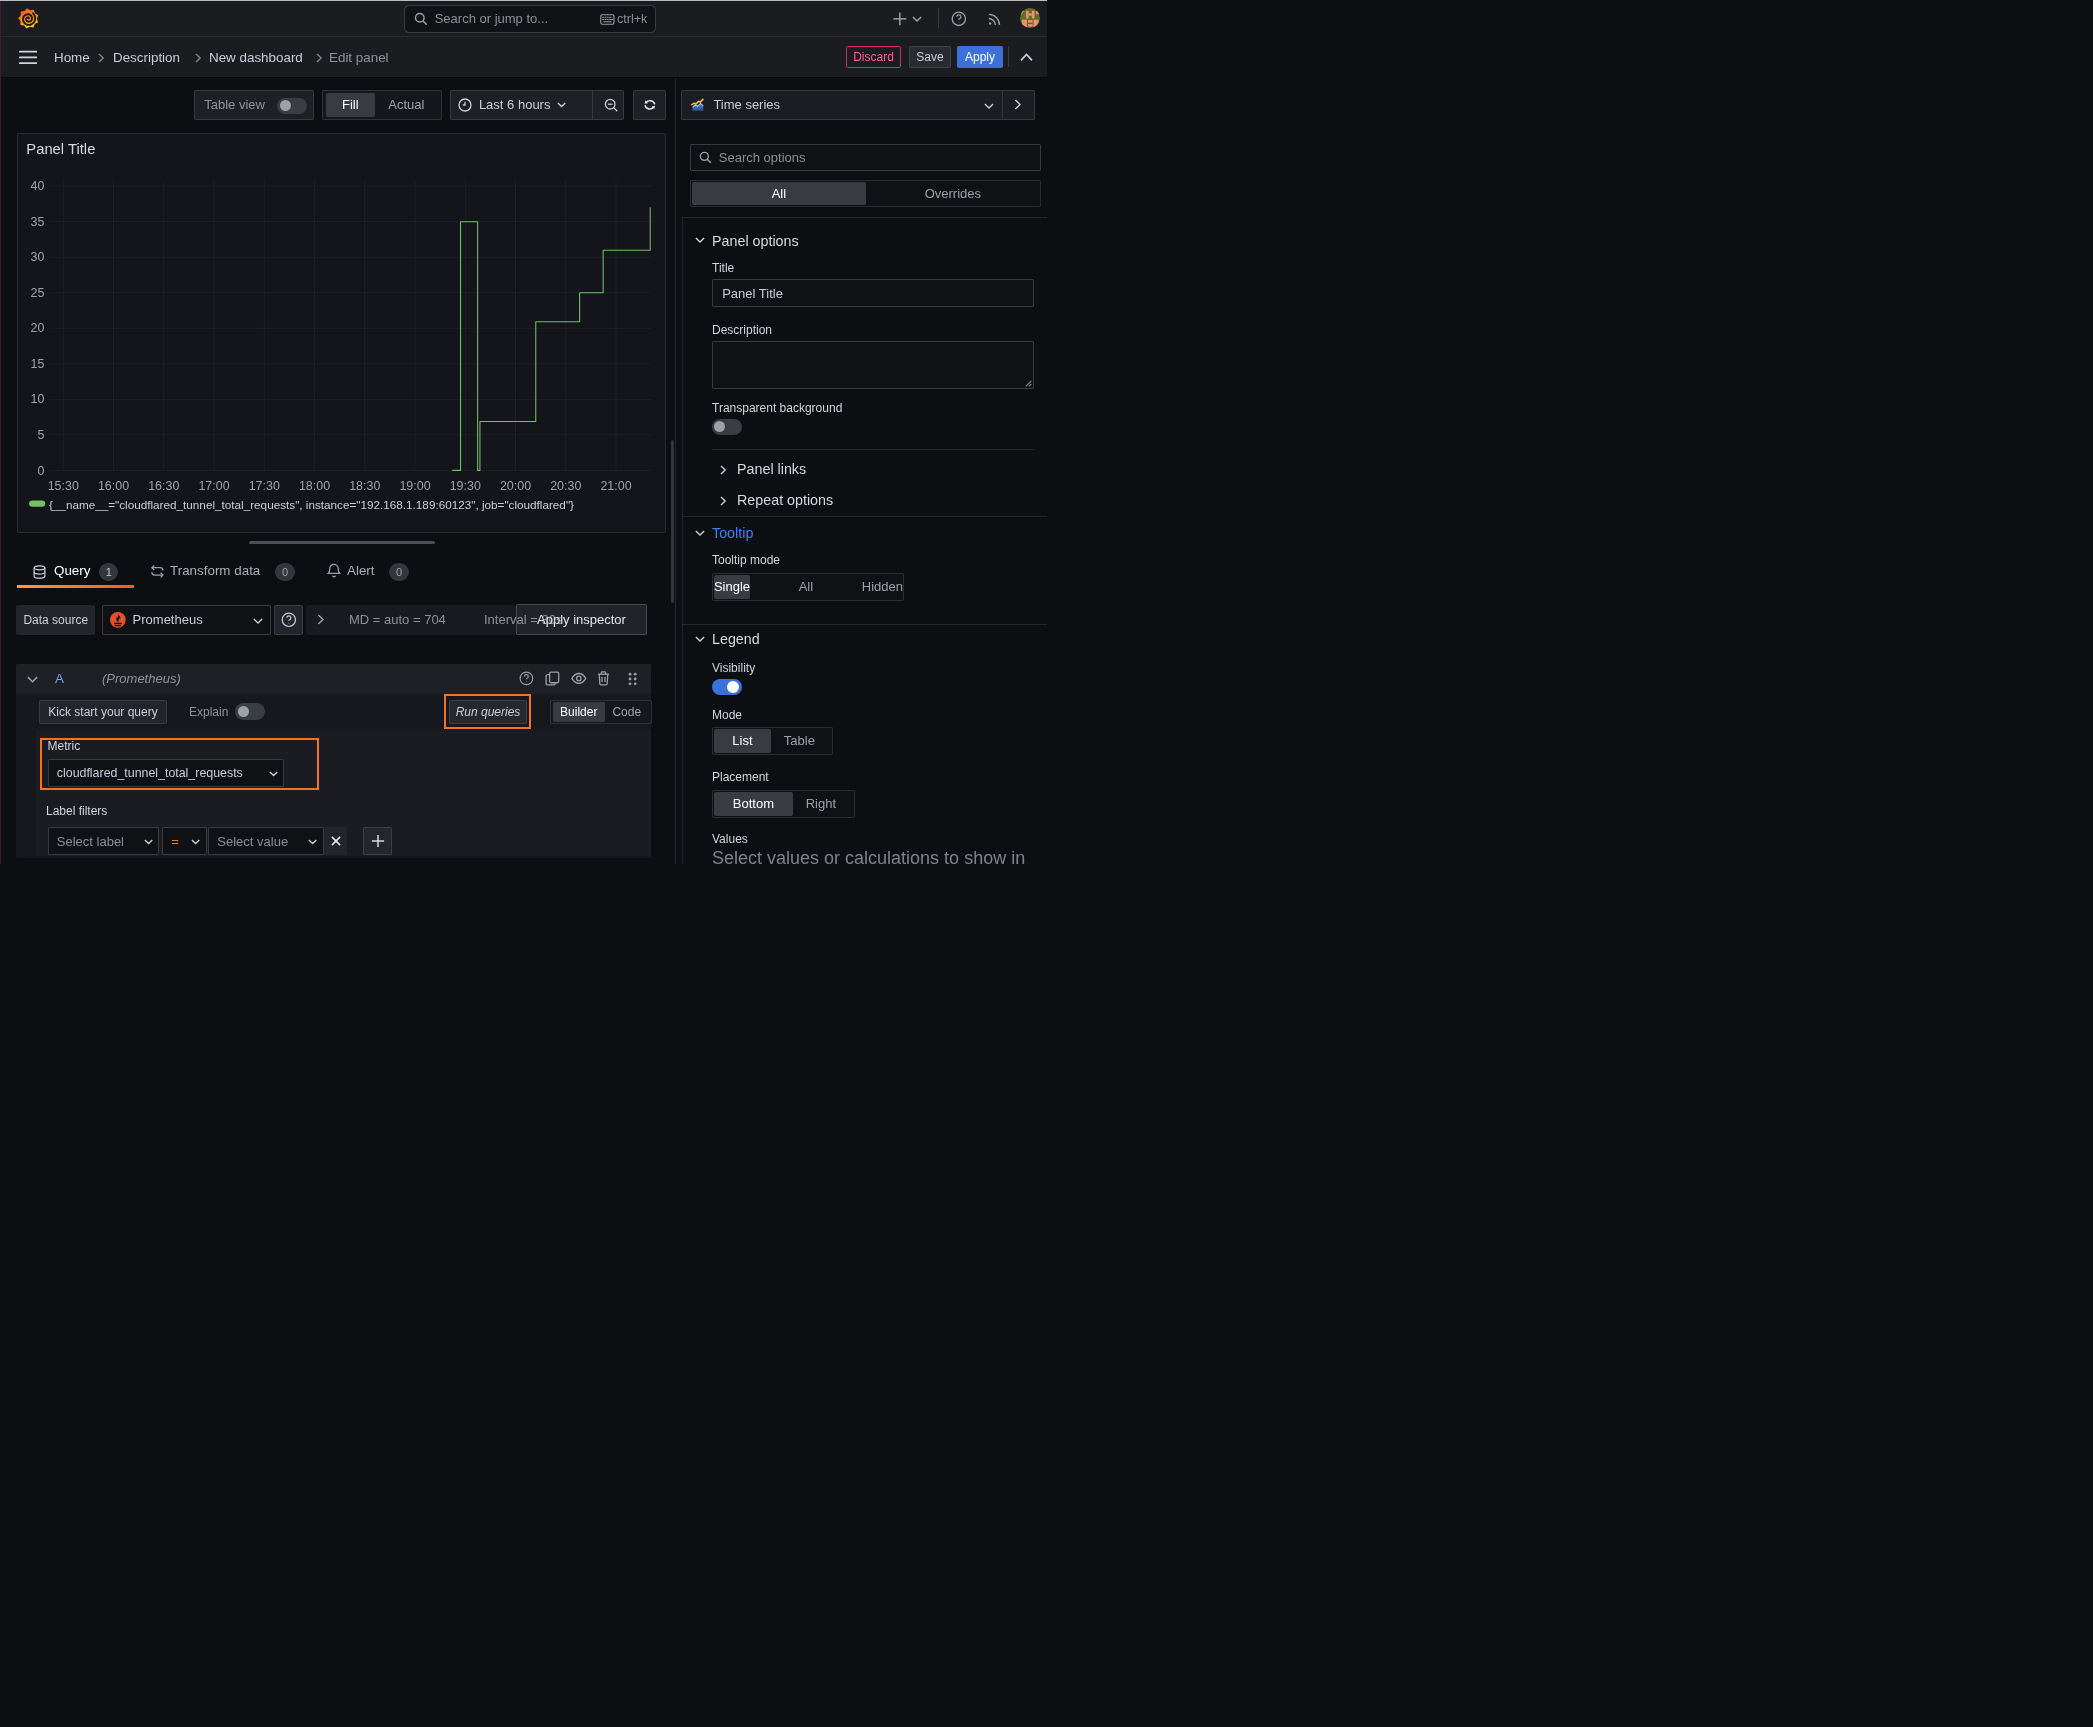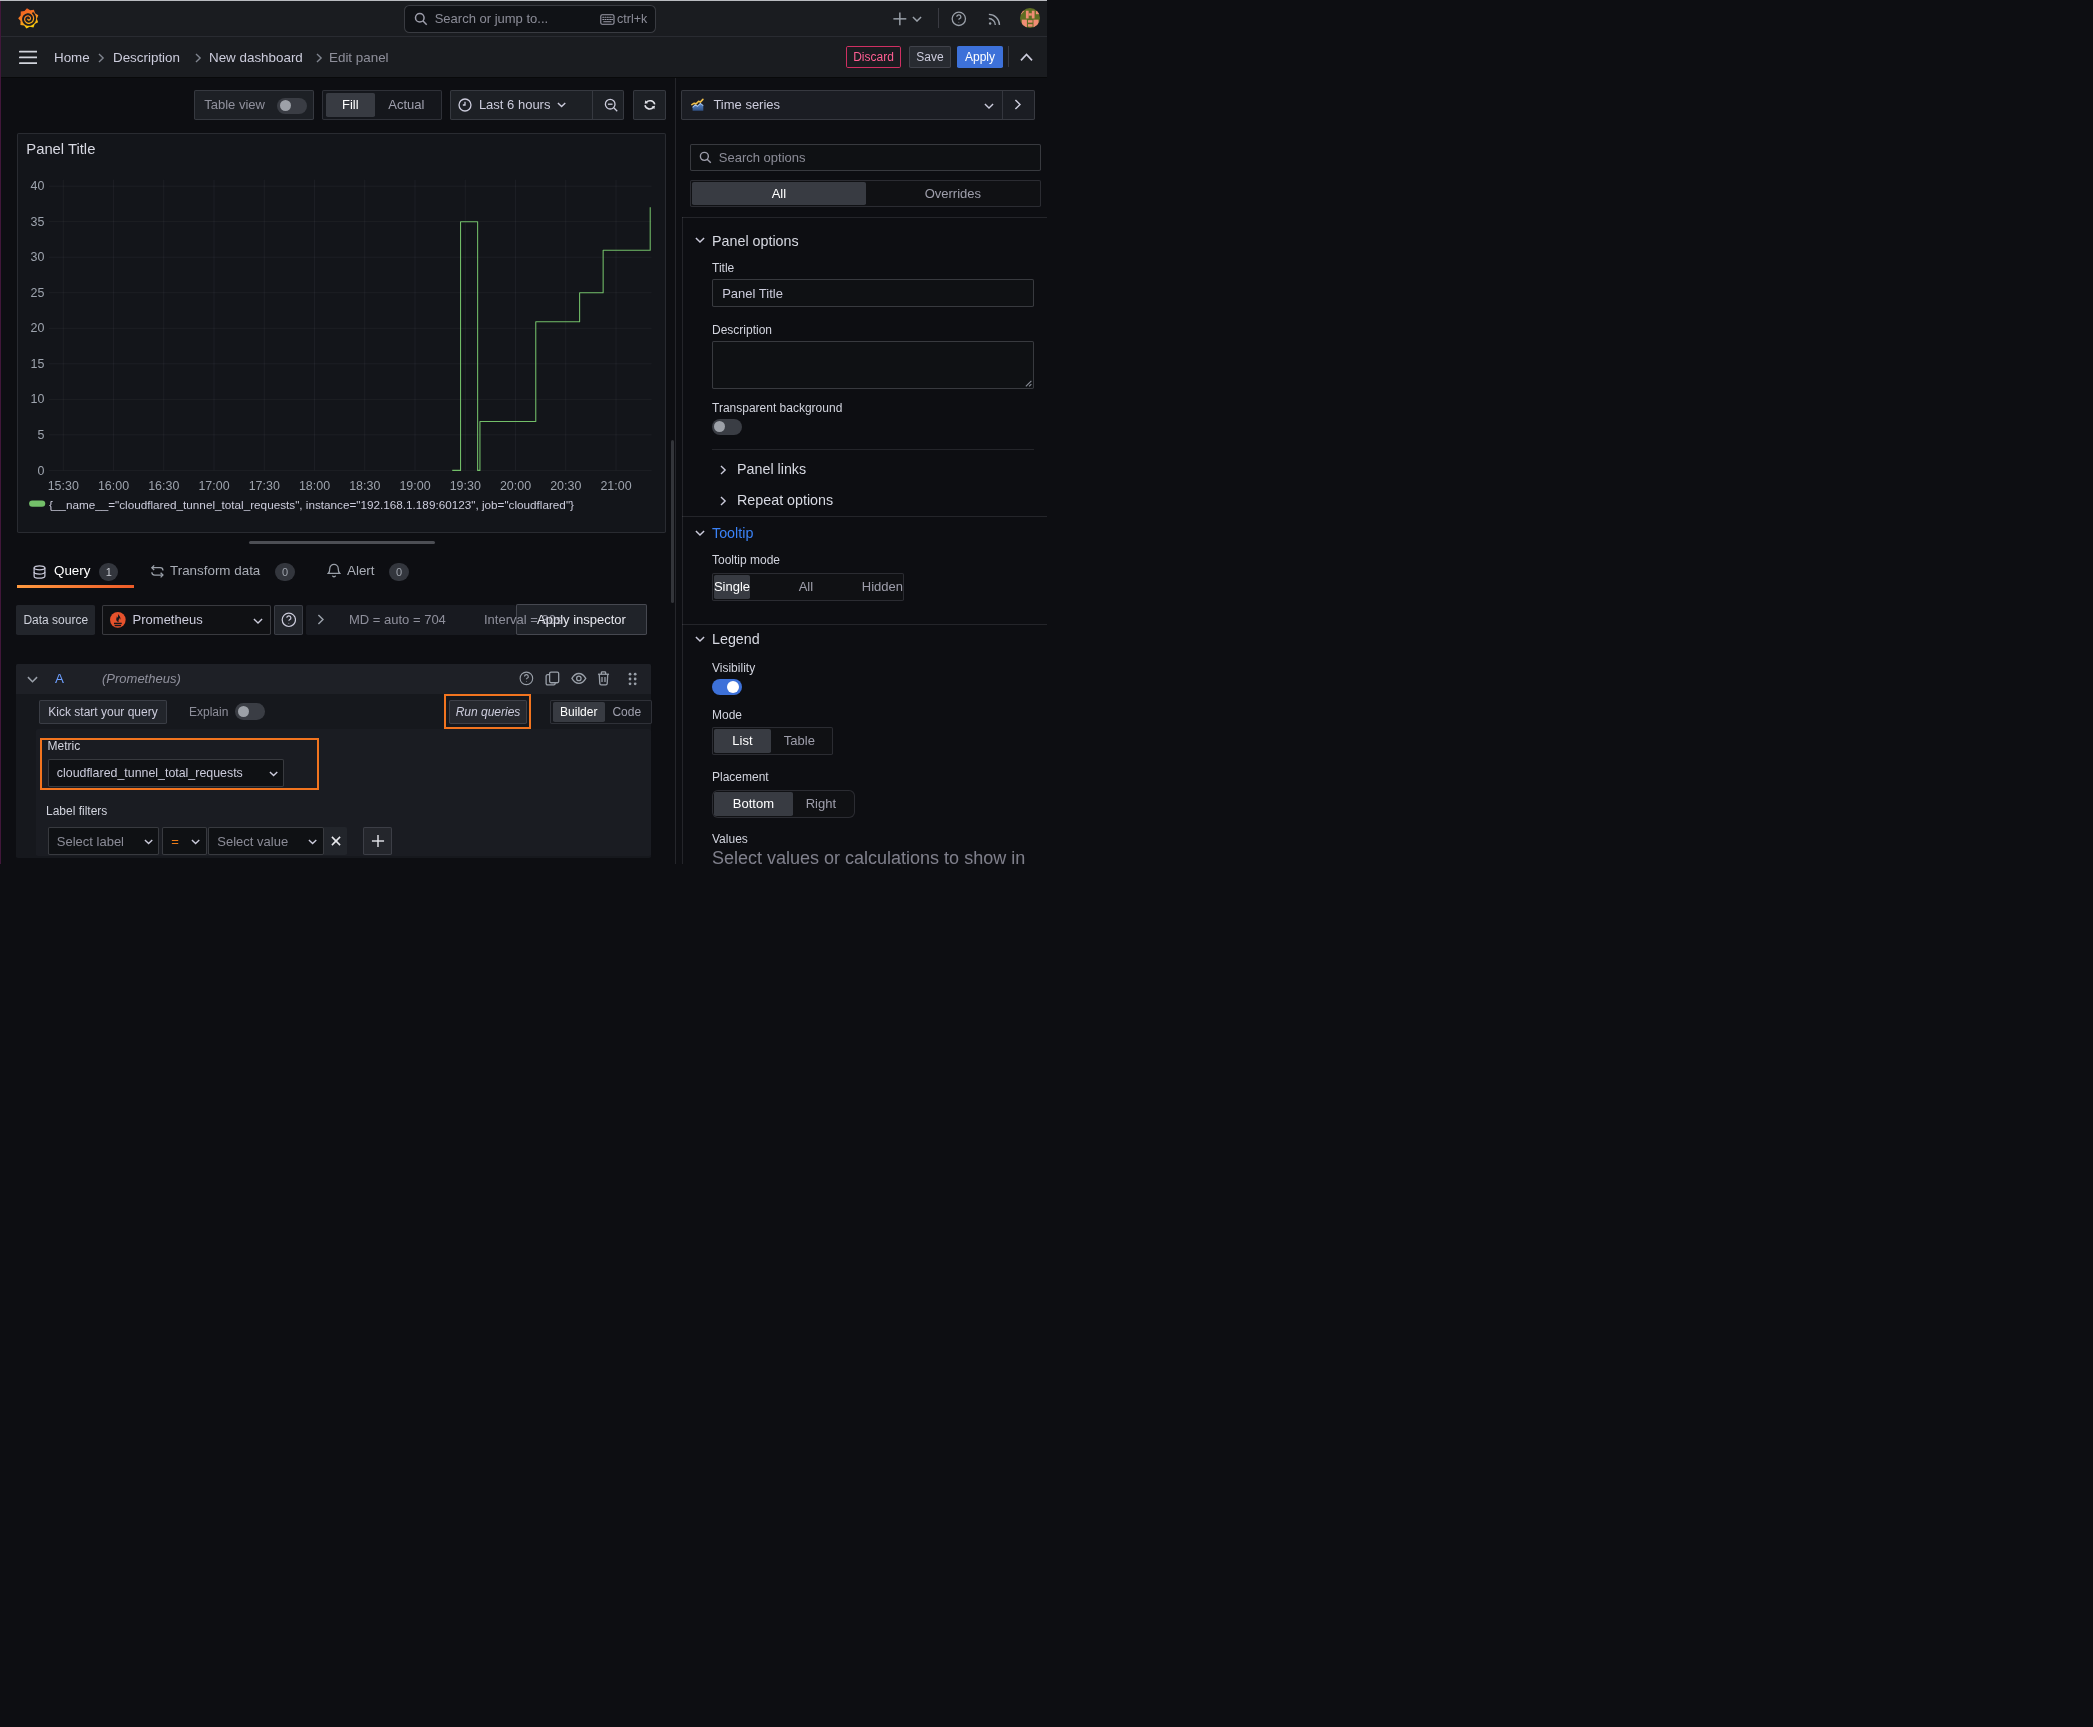--- a/index.html
+++ b/index.html
@@ -445,21 +445,21 @@
 <span class="abs" style="left:712px;top:631px;font-size:14.3px;font-weight:500;color:#d7d9e2;">Legend</span>
 <span class="lbl" style="left:712px;top:661px;">Visibility</span>
 <span class="abs" style="left:712px;top:679px;width:29.5px;height:15.7px;border-radius:8.3px;background:#3d71d9;"></span>
 <span class="abs" style="left:727px;top:681px;width:12px;height:12px;border-radius:50%;background:#ffffff;"></span>
 <span class="lbl" style="left:712px;top:708px;">Mode</span>
 <div class="radio" style="left:712px;top:727px;width:121px;height:28px;background:#101114;">
   <div class="seg on" style="width:57px;height:24px;margin:0.9px 0 0 0.9px;font-size:13px;">List</div>
   <div class="seg" style="width:57px;height:24px;margin-top:0.9px;font-size:13px;">Table</div>
 </div>
 <span class="lbl" style="left:712px;top:770px;">Placement</span>
-<div class="radio" style="left:712px;top:790px;width:143px;height:28px;background:#101114;border-radius:6px;">
+<div class="radio" style="left:712px;top:790px;width:143px;height:28px;background:#101114;">
   <div class="seg on" style="width:79px;height:24px;margin:0.9px 0 0 0.9px;font-size:13px;">Bottom</div>
   <div class="seg" style="width:56px;height:24px;margin-top:0.9px;font-size:13px;">Right</div>
 </div>
 <span class="lbl" style="left:712px;top:832px;">Values</span>
 <span class="abs" style="left:712px;top:848px;font-size:18px;color:rgba(204,204,220,0.6);">Select values or calculations to show in legend</span>
 
 <div class="abs" style="left:0;top:0;width:1047px;height:0.9px;background:#b9bbc0;z-index:50;"></div>
 <div class="abs" style="left:0;top:0.9px;width:1.4px;height:863px;background:#41173a;z-index:50;"></div>
 </div>
 

